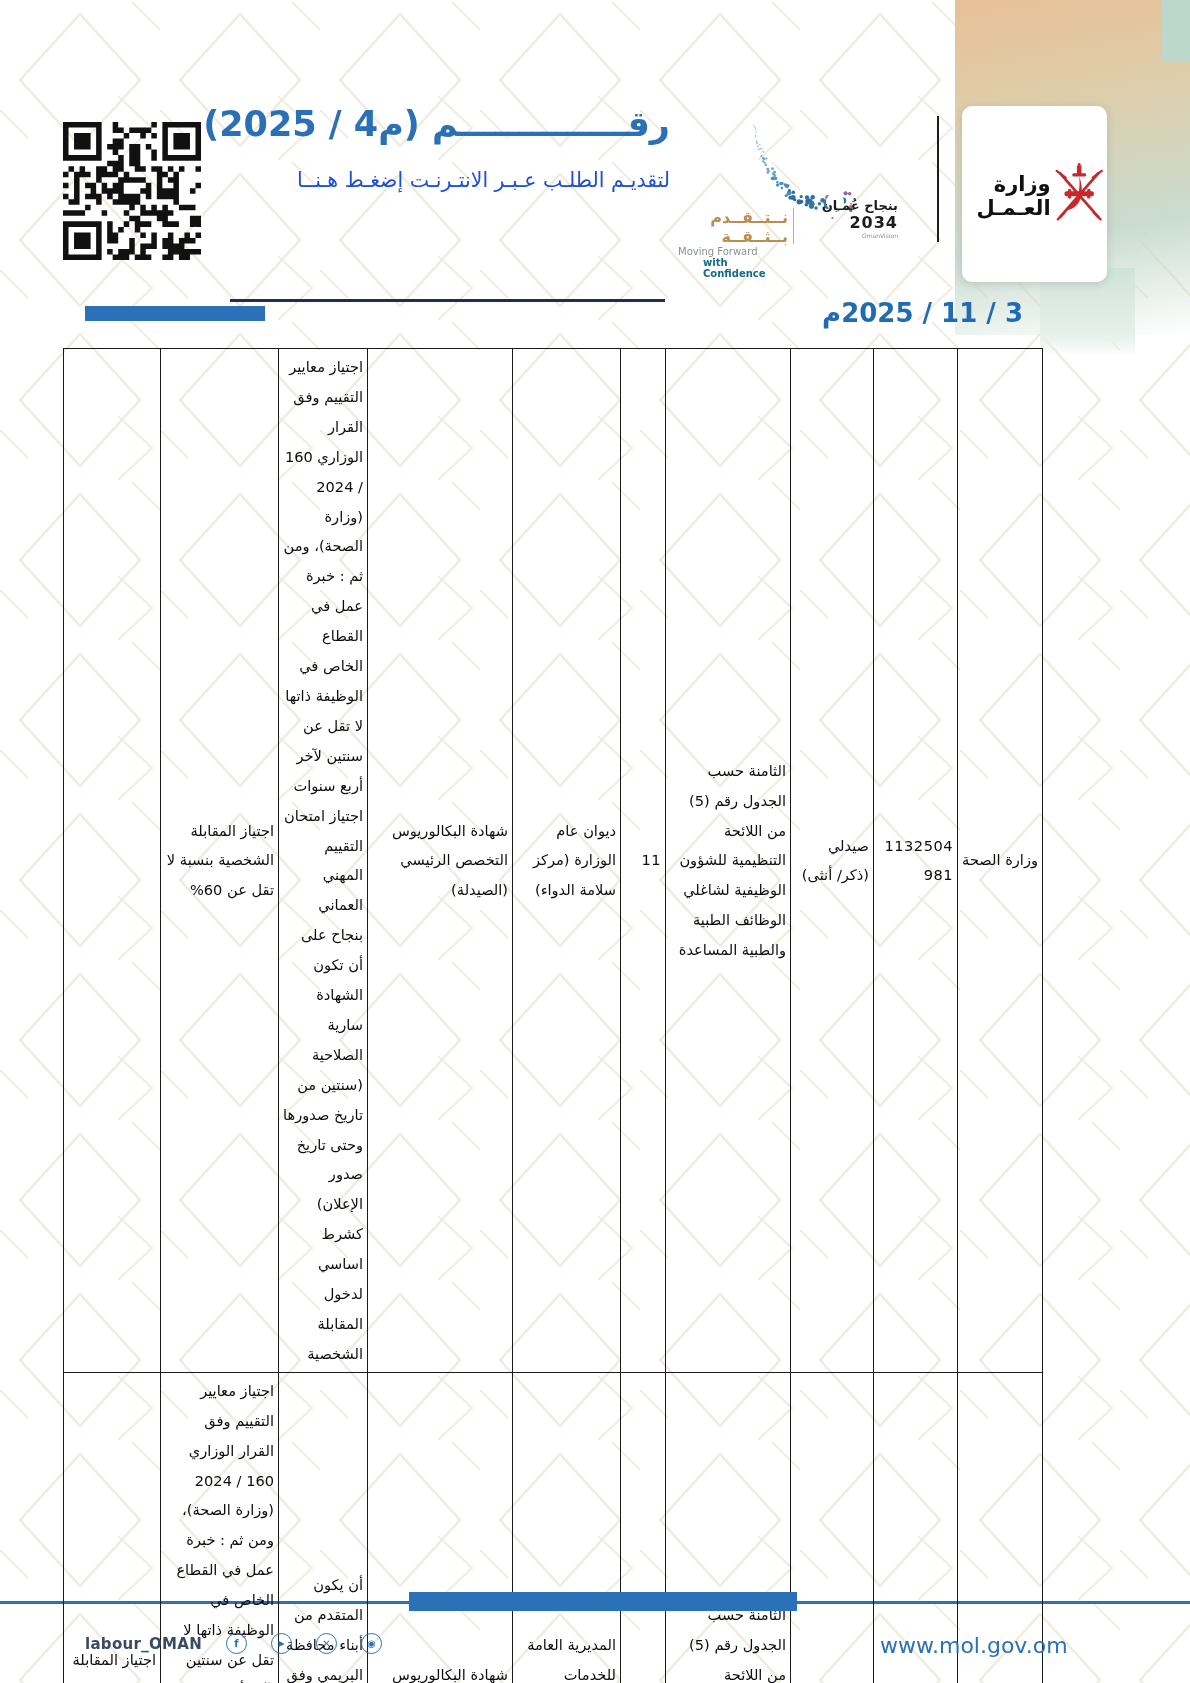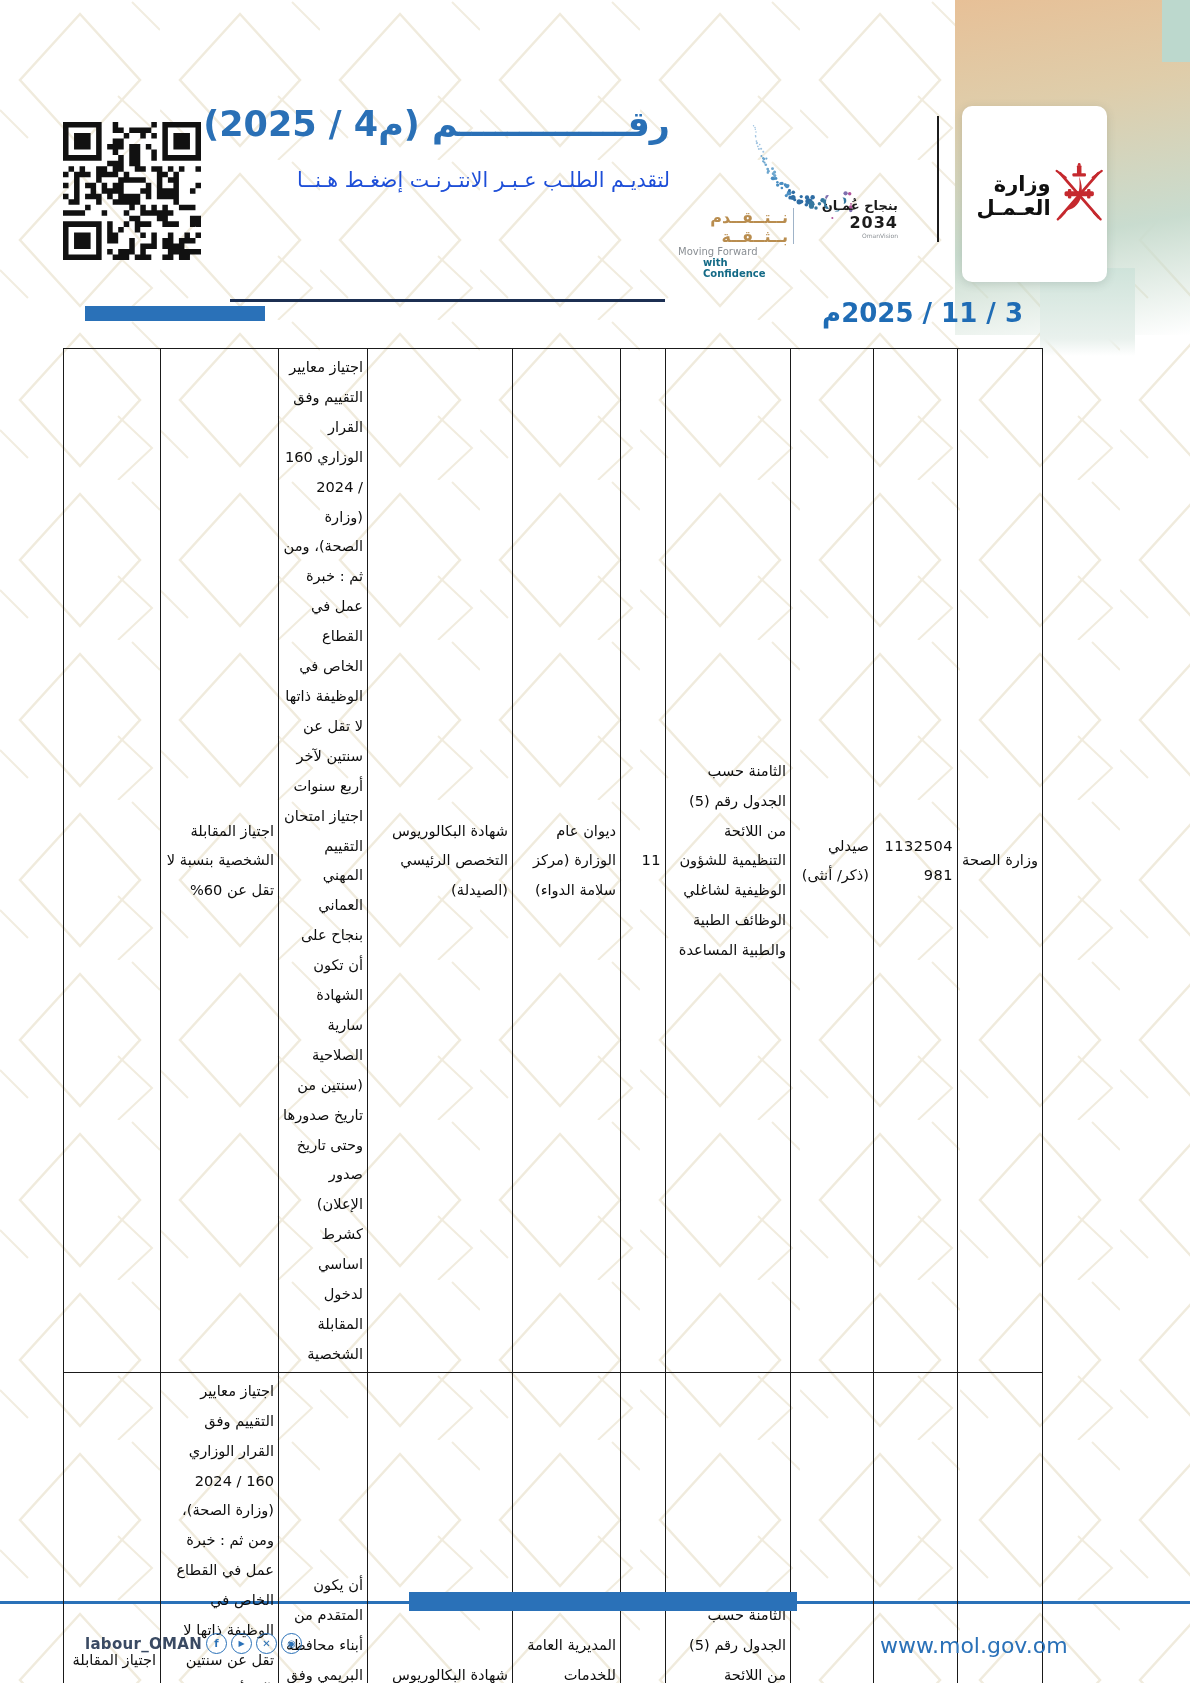--- a/index.html
+++ b/index.html
@@ -54,21 +54,21 @@
   table.vac { position:absolute; left:63px; top:348px; width:979px; z-index:2;
     border-collapse:collapse; table-layout:fixed; }
   table.vac td { border:1.6px solid #1a1a1a; vertical-align:middle;
     font-size:14.6px; line-height:2.05; color:#0d0d0d; padding:3px 4px; word-wrap:break-word; }
   tr.r1 { height:530px; } tr.r2 { height:619px; }
   td.num { font-size:15.5px; letter-spacing:0.5px; }
 
   
   .foot-line { left:0; top:1601px; width:1190px; height:3px; background:#2a71b8; z-index:1; }
   .foot-bar  { left:409px; top:1592px; width:388px; height:19px; background:#2a71b8; z-index:2; }
-  .foot-left { left:85px; top:1633px; display:flex; align-items:center; gap:4px; direction:ltr; }
+  .foot-left { left:85px; top:1633px; display:flex; align-items:center; gap:24px; direction:ltr; }
   .handle { font-size:15px; font-weight:bold; color:#3a4a63; letter-spacing:0.3px; }
   .soc { width:21px; height:21px; border:1.6px solid #2a71b8; border-radius:50%; color:#2a71b8;
     display:flex; align-items:center; justify-content:center; font-size:10px; font-weight:bold; }
   .page-num { left:0; top:1626px; width:1190px; text-align:center; font-size:29px; font-weight:bold; color:#2a71b8; }
   .site { left:880px; top:1633px; width:250px; text-align:left; direction:ltr; font-size:22px; color:#2a71b8; }
 </style>
 </head>
 <body>
 
 <div class="page">

